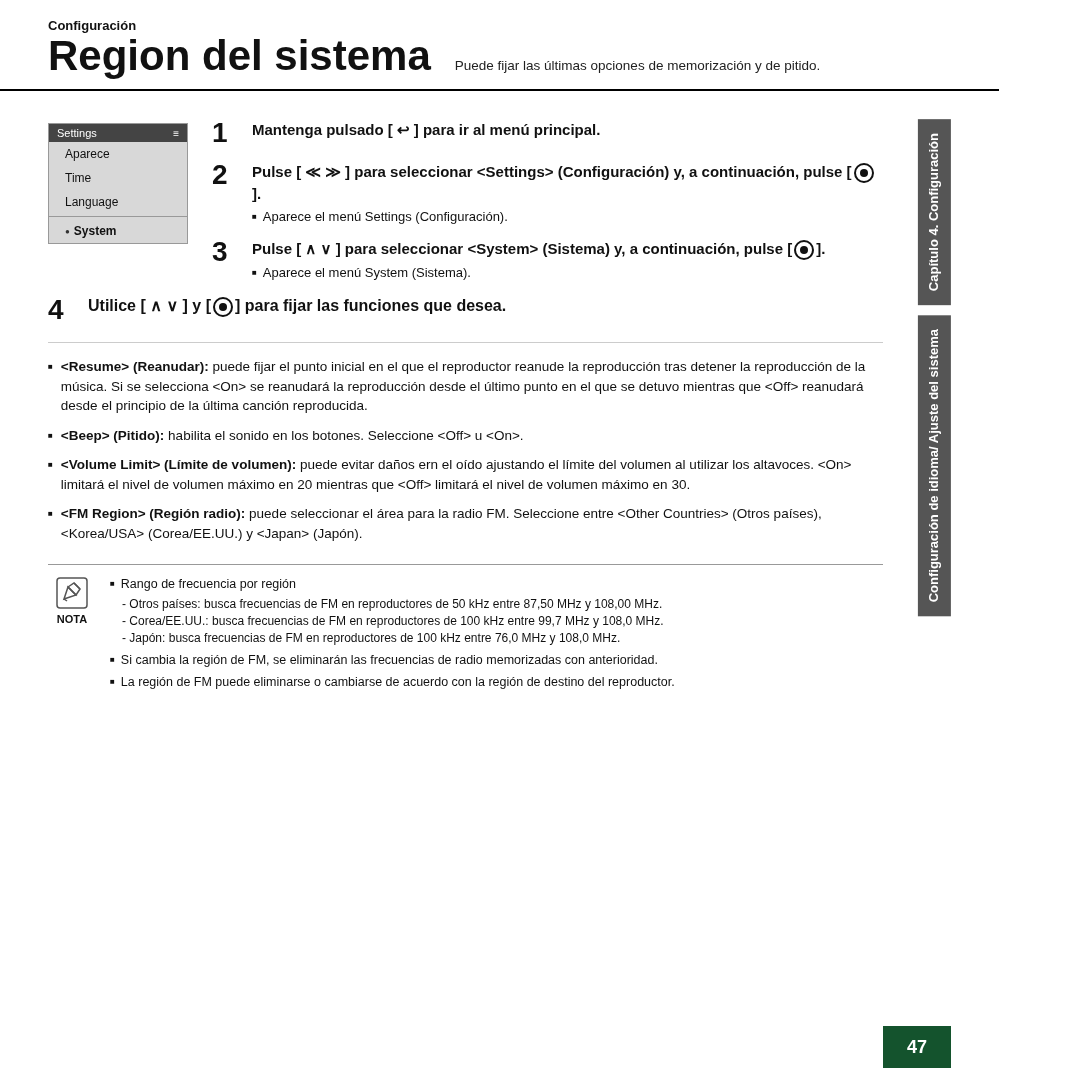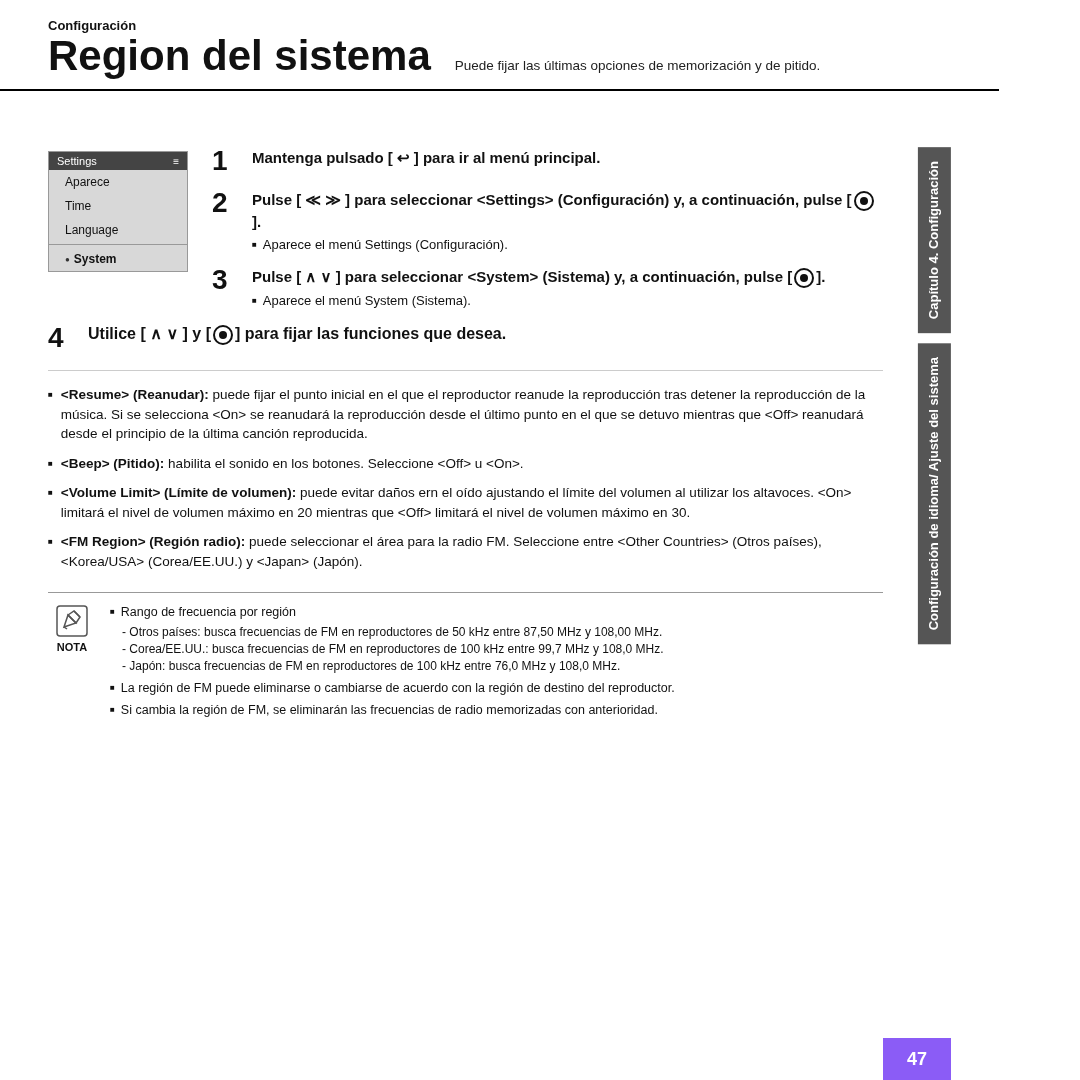--- a/index.html
+++ b/index.html
@@ -51,24 +51,23 @@
 
     .header-subtitle {
       font-size: 13.5px;
       color: #222;
     }
 
     
     .content-area {
       display: flex;
       flex: 1;
-      padding: 28px 48px 0 48px;
+      padding: 28px 48px 12px 48px;
       gap: 0;
       position: relative;
-      margin-top: 28px;
     }
 
     
     .steps-area {
       display: flex;
       gap: 24px;
       align-items: flex-start;
     }
 
     
@@ -317,21 +316,21 @@
 
     
     .page-number-area {
       position: absolute;
       bottom: 0;
       right: 0;
       width: 68px;
       display: flex;
       align-items: center;
       justify-content: center;
-      background: #8b5cf6;
+      background: #14532d;
       color: #fff;
       font-size: 18px;
       font-weight: bold;
       height: 42px;
     }
 
     .content-main {
       flex: 1;
       display: flex;
       flex-direction: column;
@@ -467,24 +466,24 @@
           <div class="nota-sub-line">
             <span>Otros países: busca frecuencias de FM en reproductores de 50 kHz entre 87,50 MHz y 108,00 MHz.</span>
           </div>
           <div class="nota-sub-line">
             <span>Corea/EE.UU.: busca frecuencias de FM en reproductores de 100 kHz entre 99,7 MHz y 108,0 MHz.</span>
           </div>
           <div class="nota-sub-line">
             <span>Japón: busca frecuencias de FM en reproductores de 100 kHz entre 76,0 MHz y 108,0 MHz.</span>
           </div>
           <div class="nota-line2">
+            <span>Si cambia la región de FM, se eliminarán las frecuencias de radio memorizadas con anterioridad.</span>
+          </div>
+          <div class="nota-line2">
             <span>La región de FM puede eliminarse o cambiarse de acuerdo con la región de destino del reproductor.</span>
-          </div>
-          <div class="nota-line2">
-            <span>Si cambia la región de FM, se eliminarán las frecuencias de radio memorizadas con anterioridad.</span>
           </div>
         </div>
       </div>
     </div>
 
     <div class="right-sidebar">
       <div style="display:flex; flex-direction:column; gap:4px; align-items:flex-end; flex:1;">
         <div class="sidebar-tab">
           <span>Capítulo 4. Configuración</span>
         </div>

